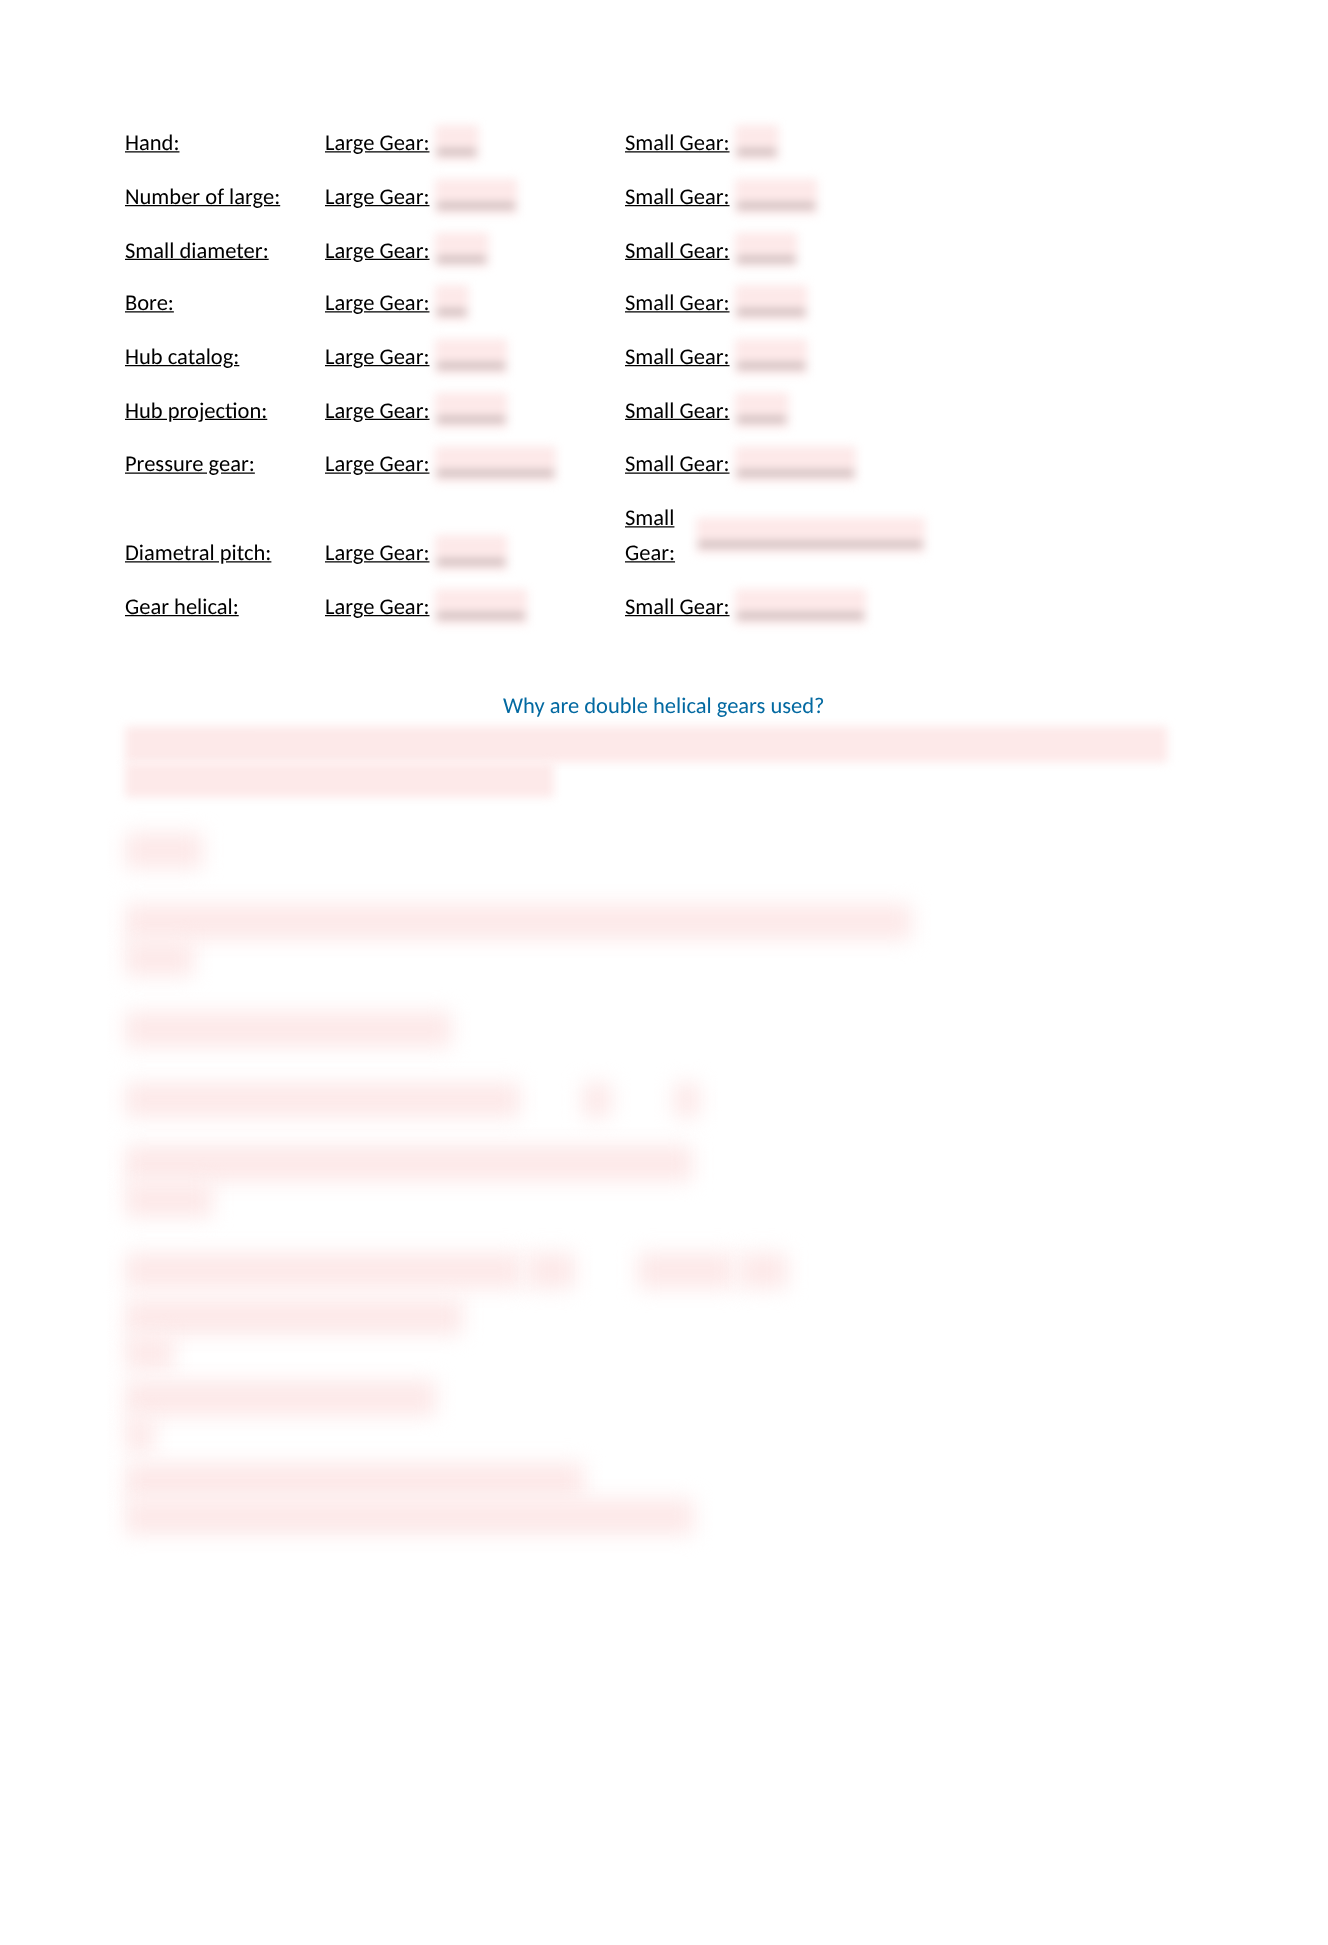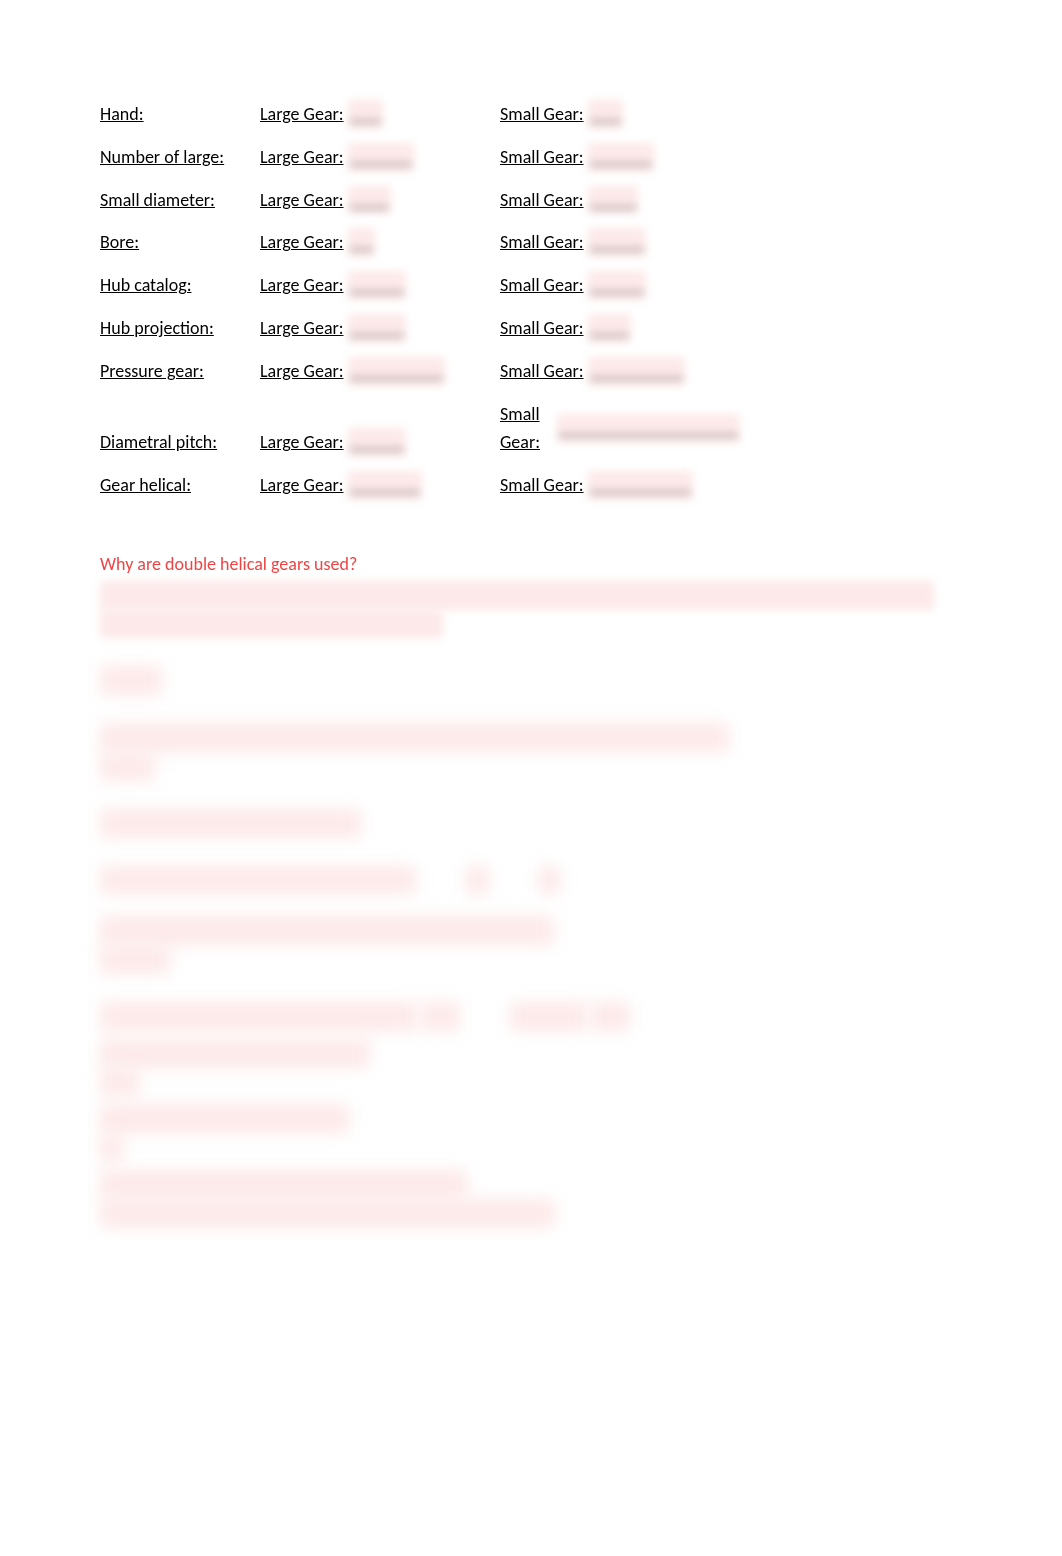--- a/index.html
+++ b/index.html
@@ -41,22 +41,23 @@
       color: #fde9e9;
       filter: blur(4px);
       padding: 0 2px;
       border-radius: 2px;
       user-select: none;
     }
     .question-block {
       margin-bottom: 28px;
     }
     .question-text {
-      color: #ef4444;
+      color: #0369a1;
       margin-bottom: 2px;
+      text-align: center;
     }
     .answer-redacted {
       background: #fde9e9;
       color: #fde9e9;
       filter: blur(4px);
       display: inline-block;
       border-radius: 2px;
       user-select: none;
     }
     .heavy-blur {

